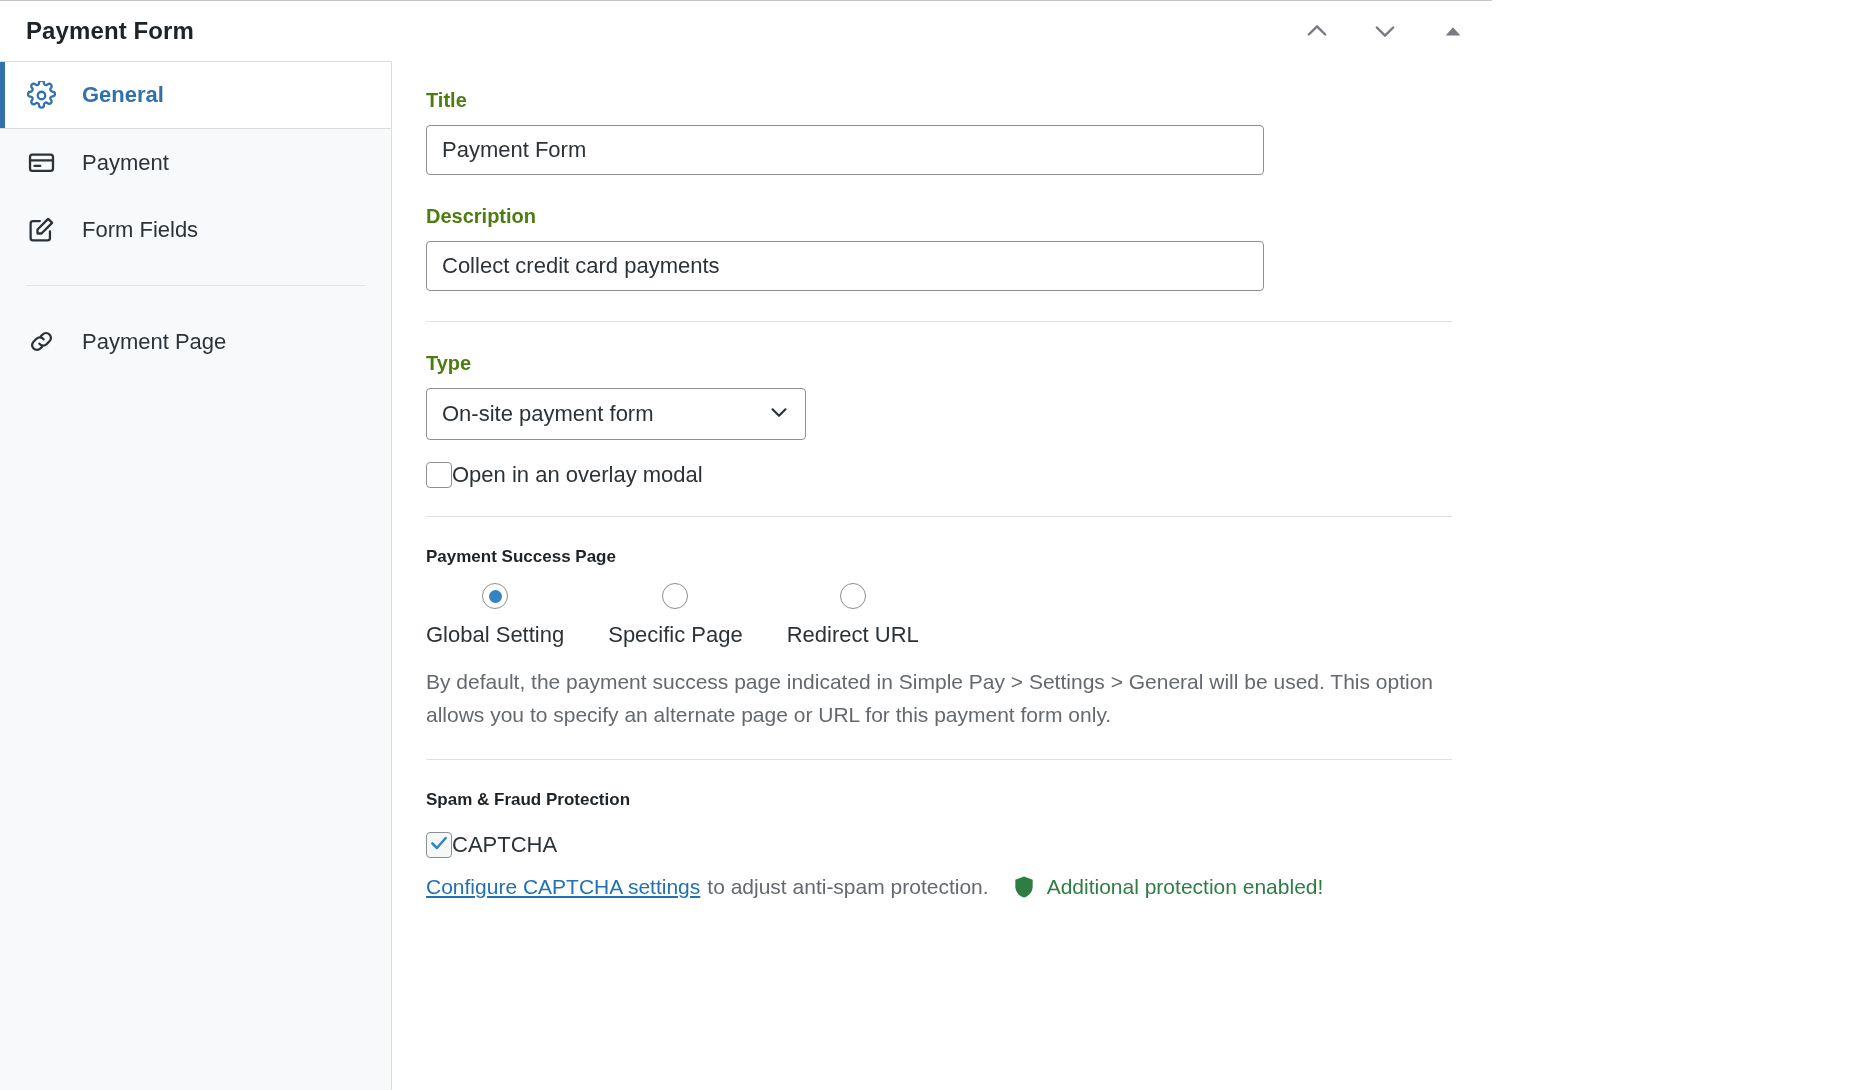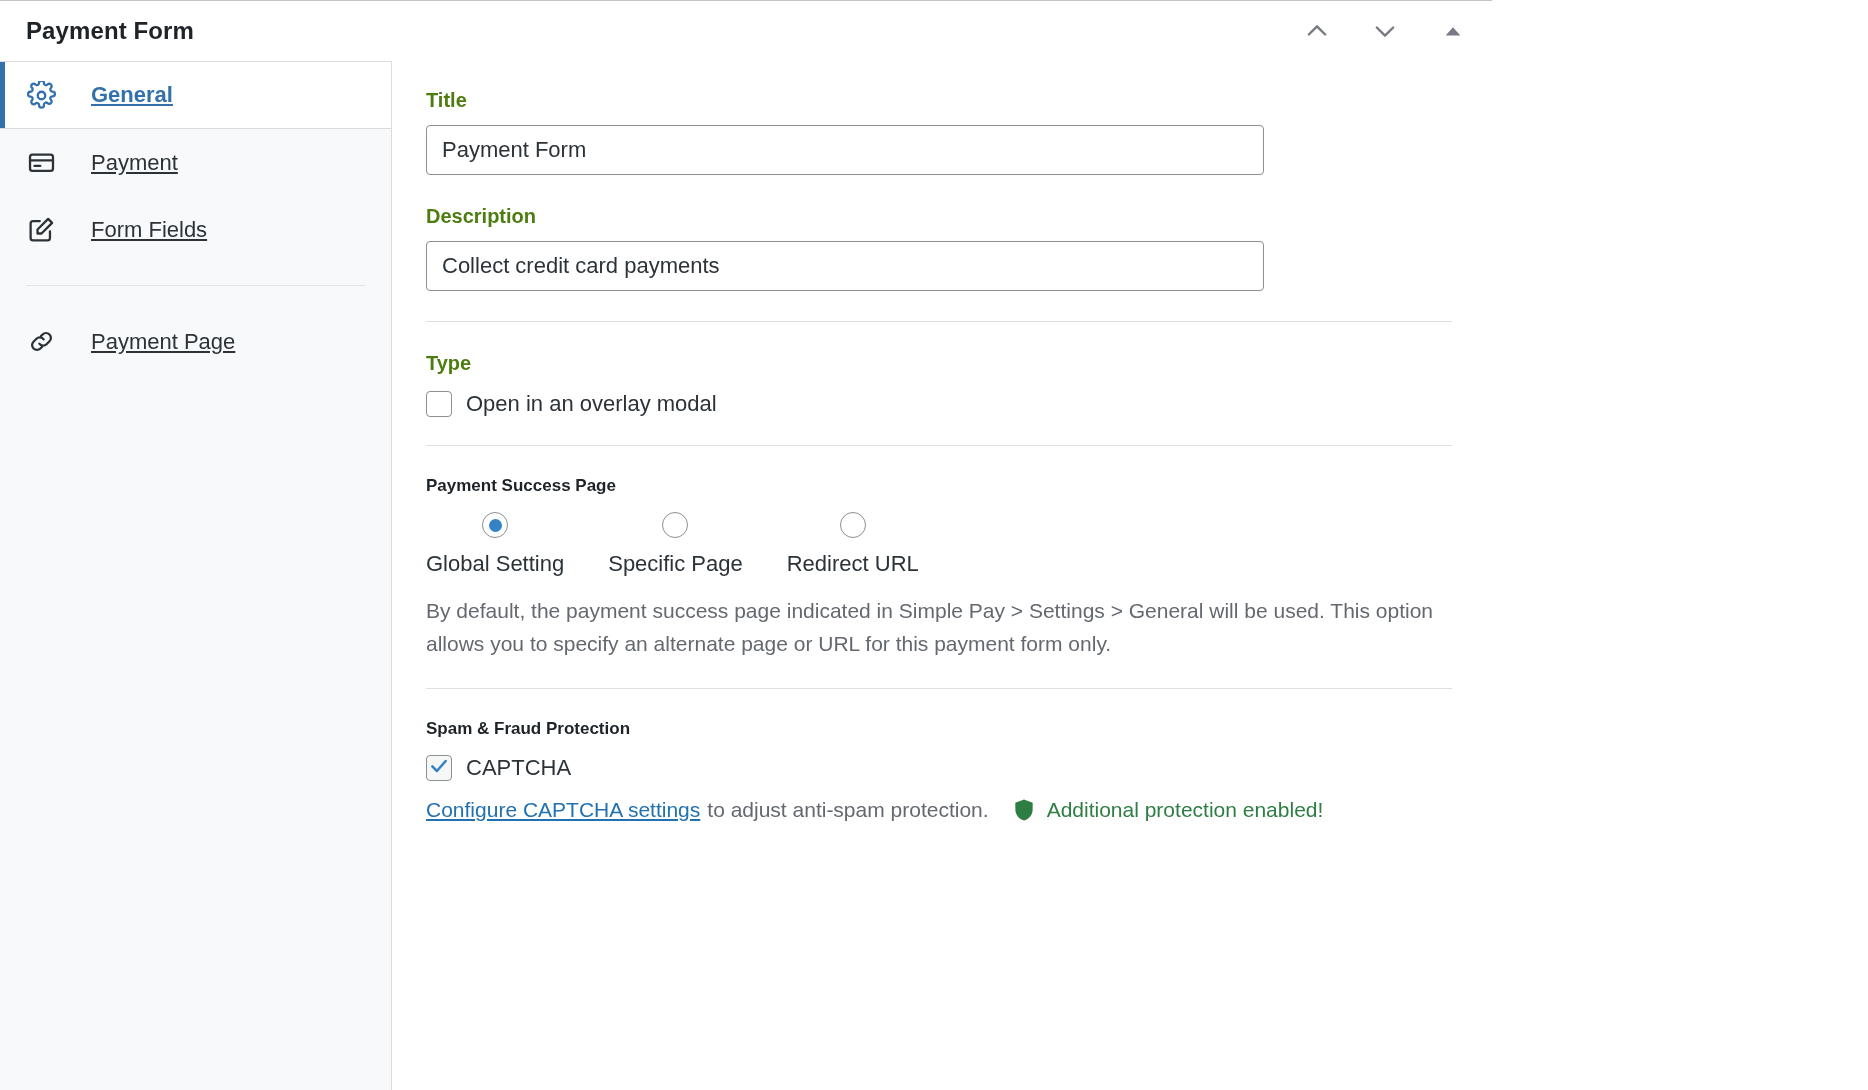--- a/index.html
+++ b/index.html
@@ -75,27 +75,26 @@
     background: #f8f9fa;
     border-top: 1px solid #dcdcde;
     border-right: 1px solid #dcdcde;
     padding-top: 0;
   }
 
   .nav-item {
     position: relative;
     display: flex;
     align-items: center;
-    gap: 35px;
+    gap: 26px;
     height: 67px;
     padding-left: 26px;
     cursor: pointer;
     color: #2c3338;
     font-size: 22px;
-    text-decoration: underline;
   }
 
   .nav-item .nav-icon {
     width: 30px;
     height: 30px;
     display: flex;
     align-items: center;
     justify-content: center;
     flex: 0 0 30px;
   }
@@ -190,22 +189,21 @@
     right: 14px;
     top: 50%;
     transform: translateY(-50%);
     pointer-events: none;
   }
 
   
   .check-row {
     display: flex;
     align-items: center;
-    gap: 14px;
-    margin-top: 16px;
+    margin-top: 22px;
     cursor: pointer;
   }
 
   .checkbox {
     width: 26px;
     height: 26px;
     flex: 0 0 26px;
     border: 1px solid #8c8f94;
     border-radius: 4px;
     background: #ffffff;
@@ -403,20 +401,30 @@
 
       <div class="field-block">
         <label class="field-label">Description</label>
         <input class="text-input" type="text" value="Collect credit card payments" style="">
       </div>
 
       <div class="section-divider"></div>
 
       <div>
         <label class="field-label">Type</label>
+        <div class="select-wrap">
+          <div class="select-box">
+            <span>On-site payment form</span>
+          </div>
+          <span class="select-chevron">
+            <svg width="26" height="26" viewBox="0 0 24 24" fill="none" stroke="#2c3338" stroke-width="2" stroke-linecap="round" stroke-linejoin="round">
+              <polyline points="6,9.5 12,15.5 18,9.5"></polyline>
+            </svg>
+          </span>
+        </div>
 
         <div class="check-row">
           <span class="checkbox"></span>
           <span class="check-label">Open in an overlay modal</span>
         </div>
       </div>
 
       <div class="section-divider"></div>
 
       <div>

